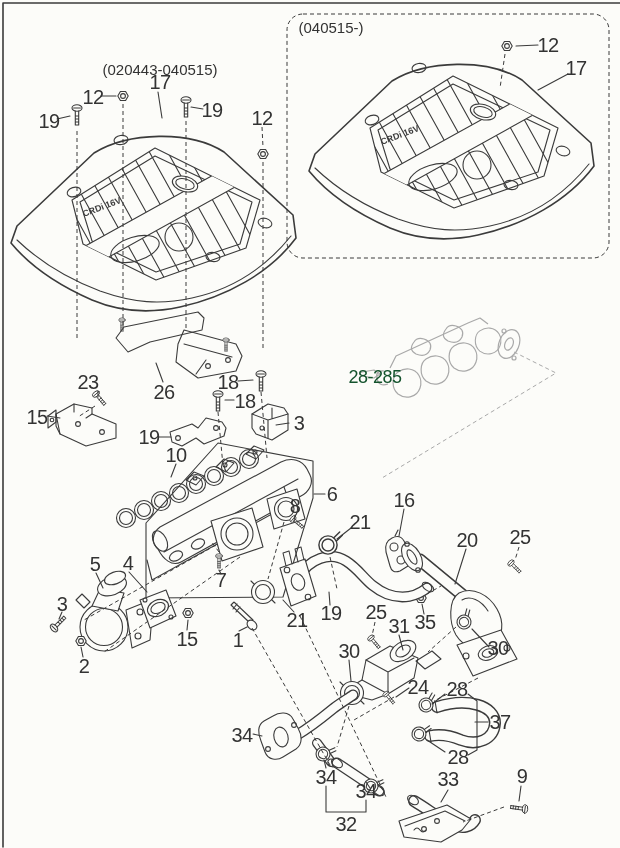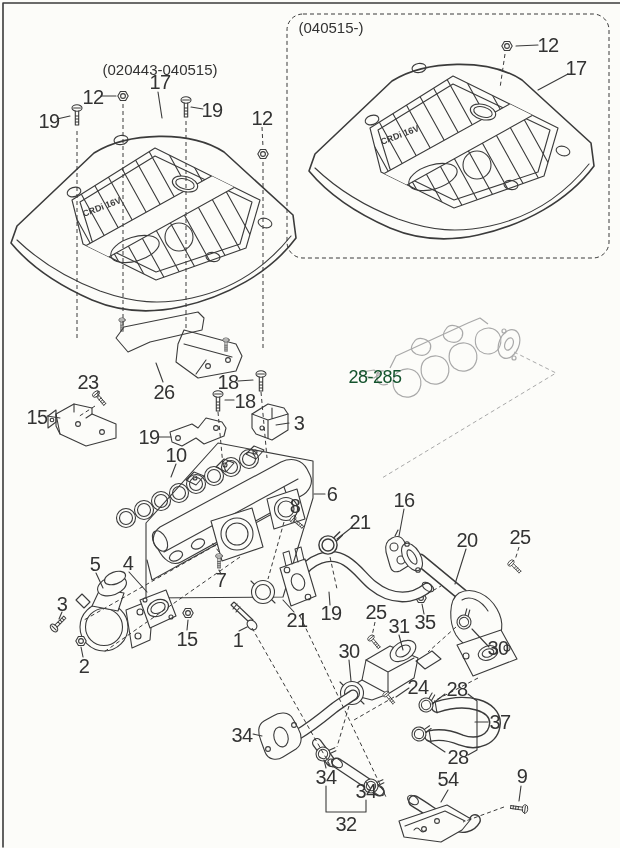--- a/index.html
+++ b/index.html
@@ -466,15 +466,15 @@
 <span class="co" style="left:349px;top:651px">30</span>
 <span class="co" style="left:498px;top:648px">30</span>
 <span class="co" style="left:418px;top:687px">24</span>
 <span class="co" style="left:457px;top:689px">28</span>
 <span class="co" style="left:500px;top:722px">37</span>
 <span class="co" style="left:458px;top:757px">28</span>
 <span class="co" style="left:242px;top:735px">34</span>
 <span class="co" style="left:326px;top:777px">34</span>
 <span class="co" style="left:366px;top:791px">34</span>
 <span class="co" style="left:346px;top:824px">32</span>
-<span class="co" style="left:448px;top:779px">54</span>
+<span class="co" style="left:448px;top:779px">33</span>
 <span class="co" style="left:522px;top:776px">9</span>
 </div>
 
 </body></html>

